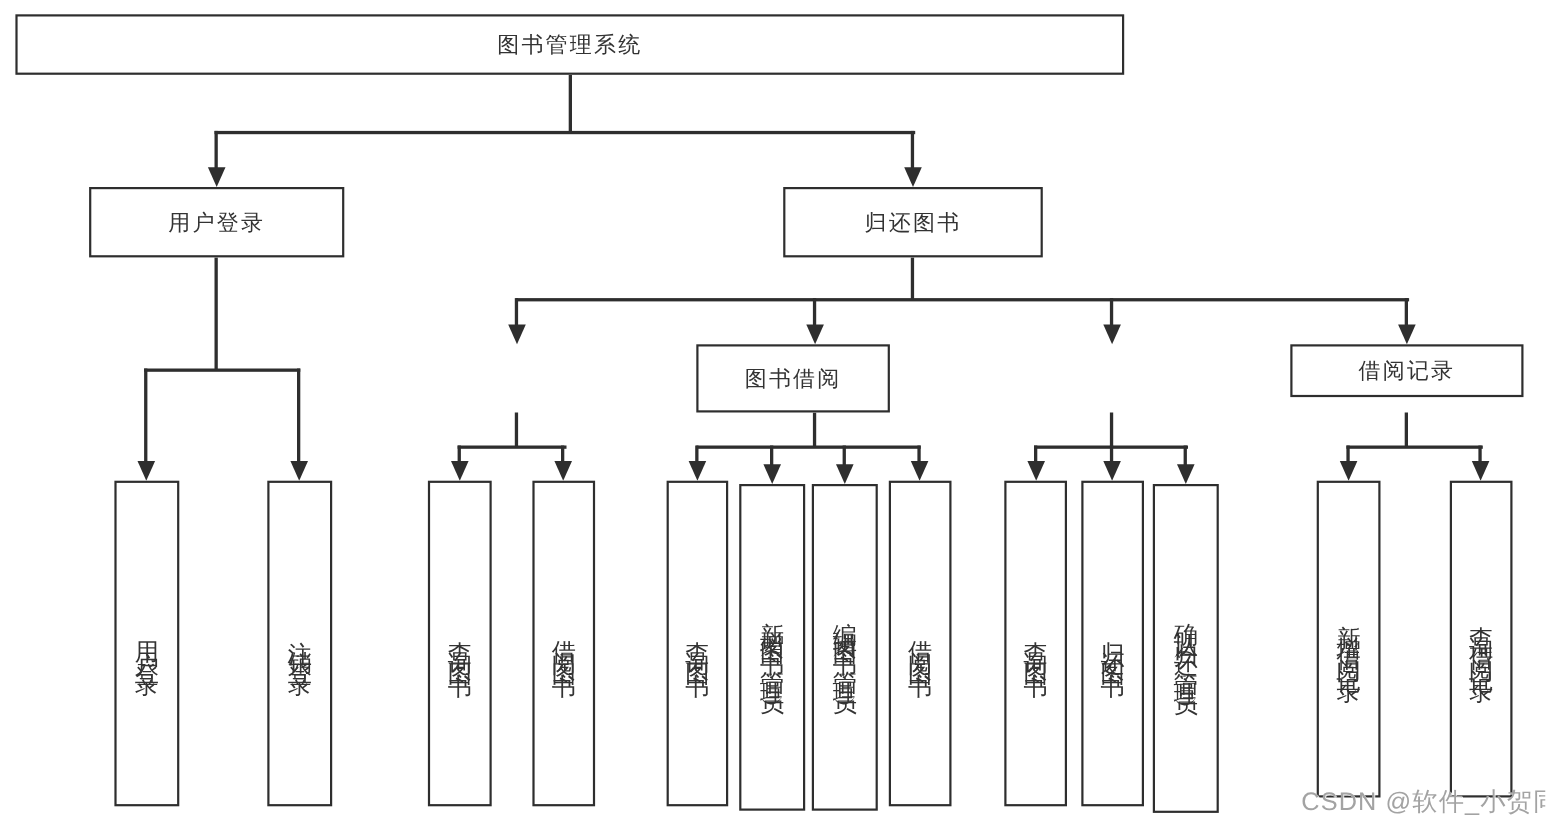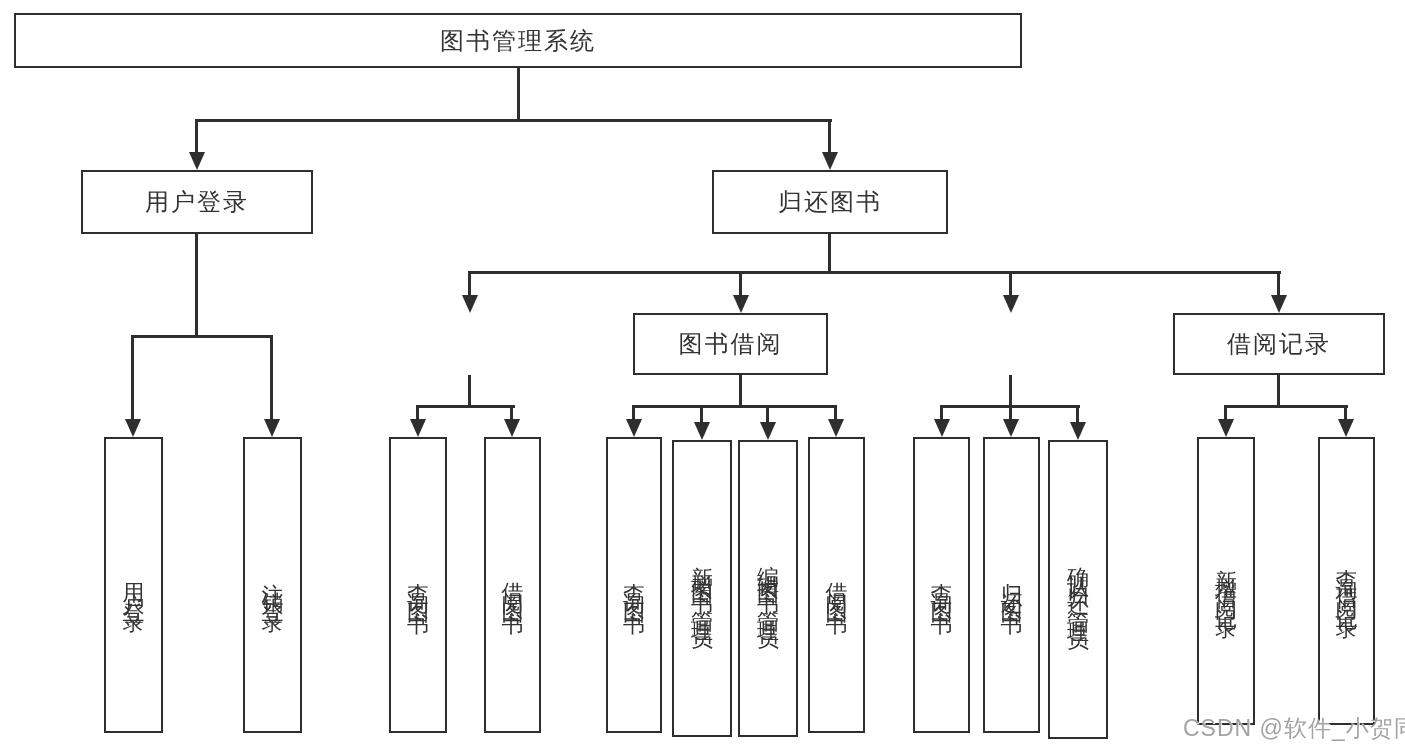--- a/index.html
+++ b/index.html
@@ -12,21 +12,21 @@
   }
   .node{
     position:absolute;
     box-sizing:border-box;
     background:#ffffff;
     border:2px solid #2e2e2e;
     display:flex;
     align-items:center;
     justify-content:center;
     color:#333333;
-    font-size:24px;
+    font-size:20px;
     letter-spacing:2px;
     z-index:2;
   }
   .vnode{
     writing-mode:vertical-rl;
     text-orientation:mixed;
     font-size:22px;
     letter-spacing:10px;
     line-height:1;
   }
@@ -79,22 +79,22 @@
   <div class="hline" style="left:469px;top:271px;width:812px;"></div>
   <div class="vline" style="left:468px;top:271px;height:29px;"></div>
   <div class="vline" style="left:739px;top:271px;height:29px;"></div>
   <div class="vline" style="left:1009px;top:271px;height:29px;"></div>
   <div class="vline" style="left:1277px;top:271px;height:29px;"></div>
   <div class="arrowhead" style="left:462px;top:295px;"></div>
   <div class="arrowhead" style="left:733px;top:295px;"></div>
   <div class="arrowhead" style="left:1003px;top:295px;"></div>
   <div class="arrowhead" style="left:1271px;top:295px;"></div>
 
-  <div class="node" style="left:633px;top:313px;width:195px;height:62px;">图书借阅</div>
-  <div class="node" style="left:1173px;top:313px;width:212px;height:62px;">借阅记录</div>
+  <div class="node" style="left:633px;top:313px;width:176px;height:62px;">图书借阅</div>
+  <div class="node" style="left:1173px;top:313px;width:212px;height:48px;">借阅记录</div>
 
   <div class="vline" style="left:468px;top:375px;height:32px;"></div>
   <div class="hline" style="left:416px;top:405px;width:99px;"></div>
   <div class="vline" style="left:416px;top:405px;height:20px;"></div>
   <div class="vline" style="left:510px;top:405px;height:20px;"></div>
   <div class="arrowhead" style="left:410px;top:419px;"></div>
   <div class="arrowhead" style="left:504px;top:419px;"></div>
 
   <div class="vline" style="left:739px;top:375px;height:32px;"></div>
   <div class="hline" style="left:633px;top:405px;width:204px;"></div>

